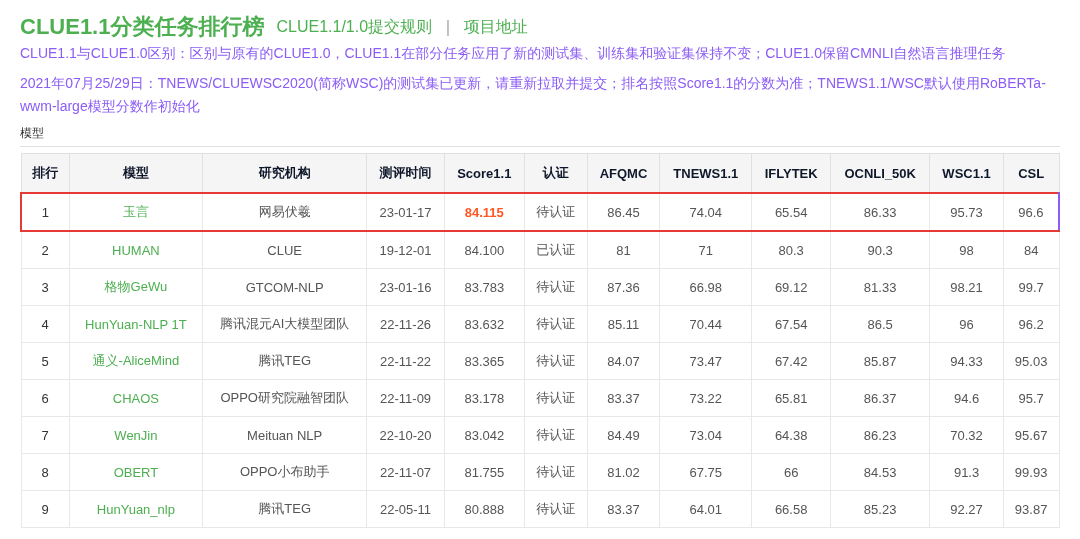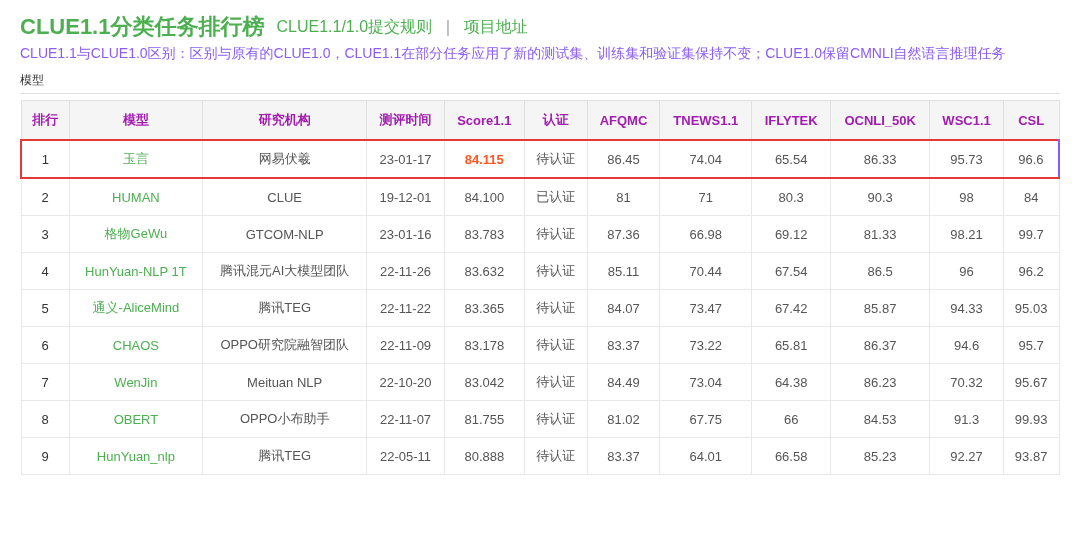--- a/index.html
+++ b/index.html
@@ -51,21 +51,21 @@
       border-collapse: collapse;
       font-size: 13px;
     }
     thead tr {
       background: #f5f5f5;
     }
     thead th {
       padding: 10px 8px;
       text-align: center;
       font-weight: bold;
-      color: #a21caf;
+      color: #0f172a;
       border: 1px solid #e0e0e0;
     }
     tbody tr {
       border-bottom: 1px solid #e8e8e8;
     }
     tbody td {
       padding: 9px 8px;
       text-align: center;
       border: 1px solid #e8e8e8;
       color: #555;
@@ -95,20 +95,21 @@
 <div class="page-wrapper">
   <div class="header-row">
     <span class="page-title">CLUE1.1分类任务排行榜</span>
     <div class="header-links">
       <a>CLUE1.1/1.0提交规则</a>
       <span>｜</span>
       <a>项目地址</a>
     </div>
   </div>
   <div class="description">CLUE1.1与CLUE1.0区别：区别与原有的CLUE1.0，CLUE1.1在部分任务应用了新的测试集、训练集和验证集保持不变；CLUE1.0保留CMNLI自然语言推理任务</div>
+  <div class="description">2021年07月25/29日：TNEWS/CLUEWSC2020(简称WSC)的测试集已更新，请重新拉取并提交；排名按照Score1.1的分数为准；TNEWS1.1/WSC默认使用RoBERTa-wwm-large模型分数作初始化</div>
   <div class="model-label">模型</div>
   <hr class="divider-line">
 
   <table>
     <thead>
       <tr>
         <th>排行</th>
         <th>模型</th>
         <th>研究机构</th>
         <th>测评时间</th>

